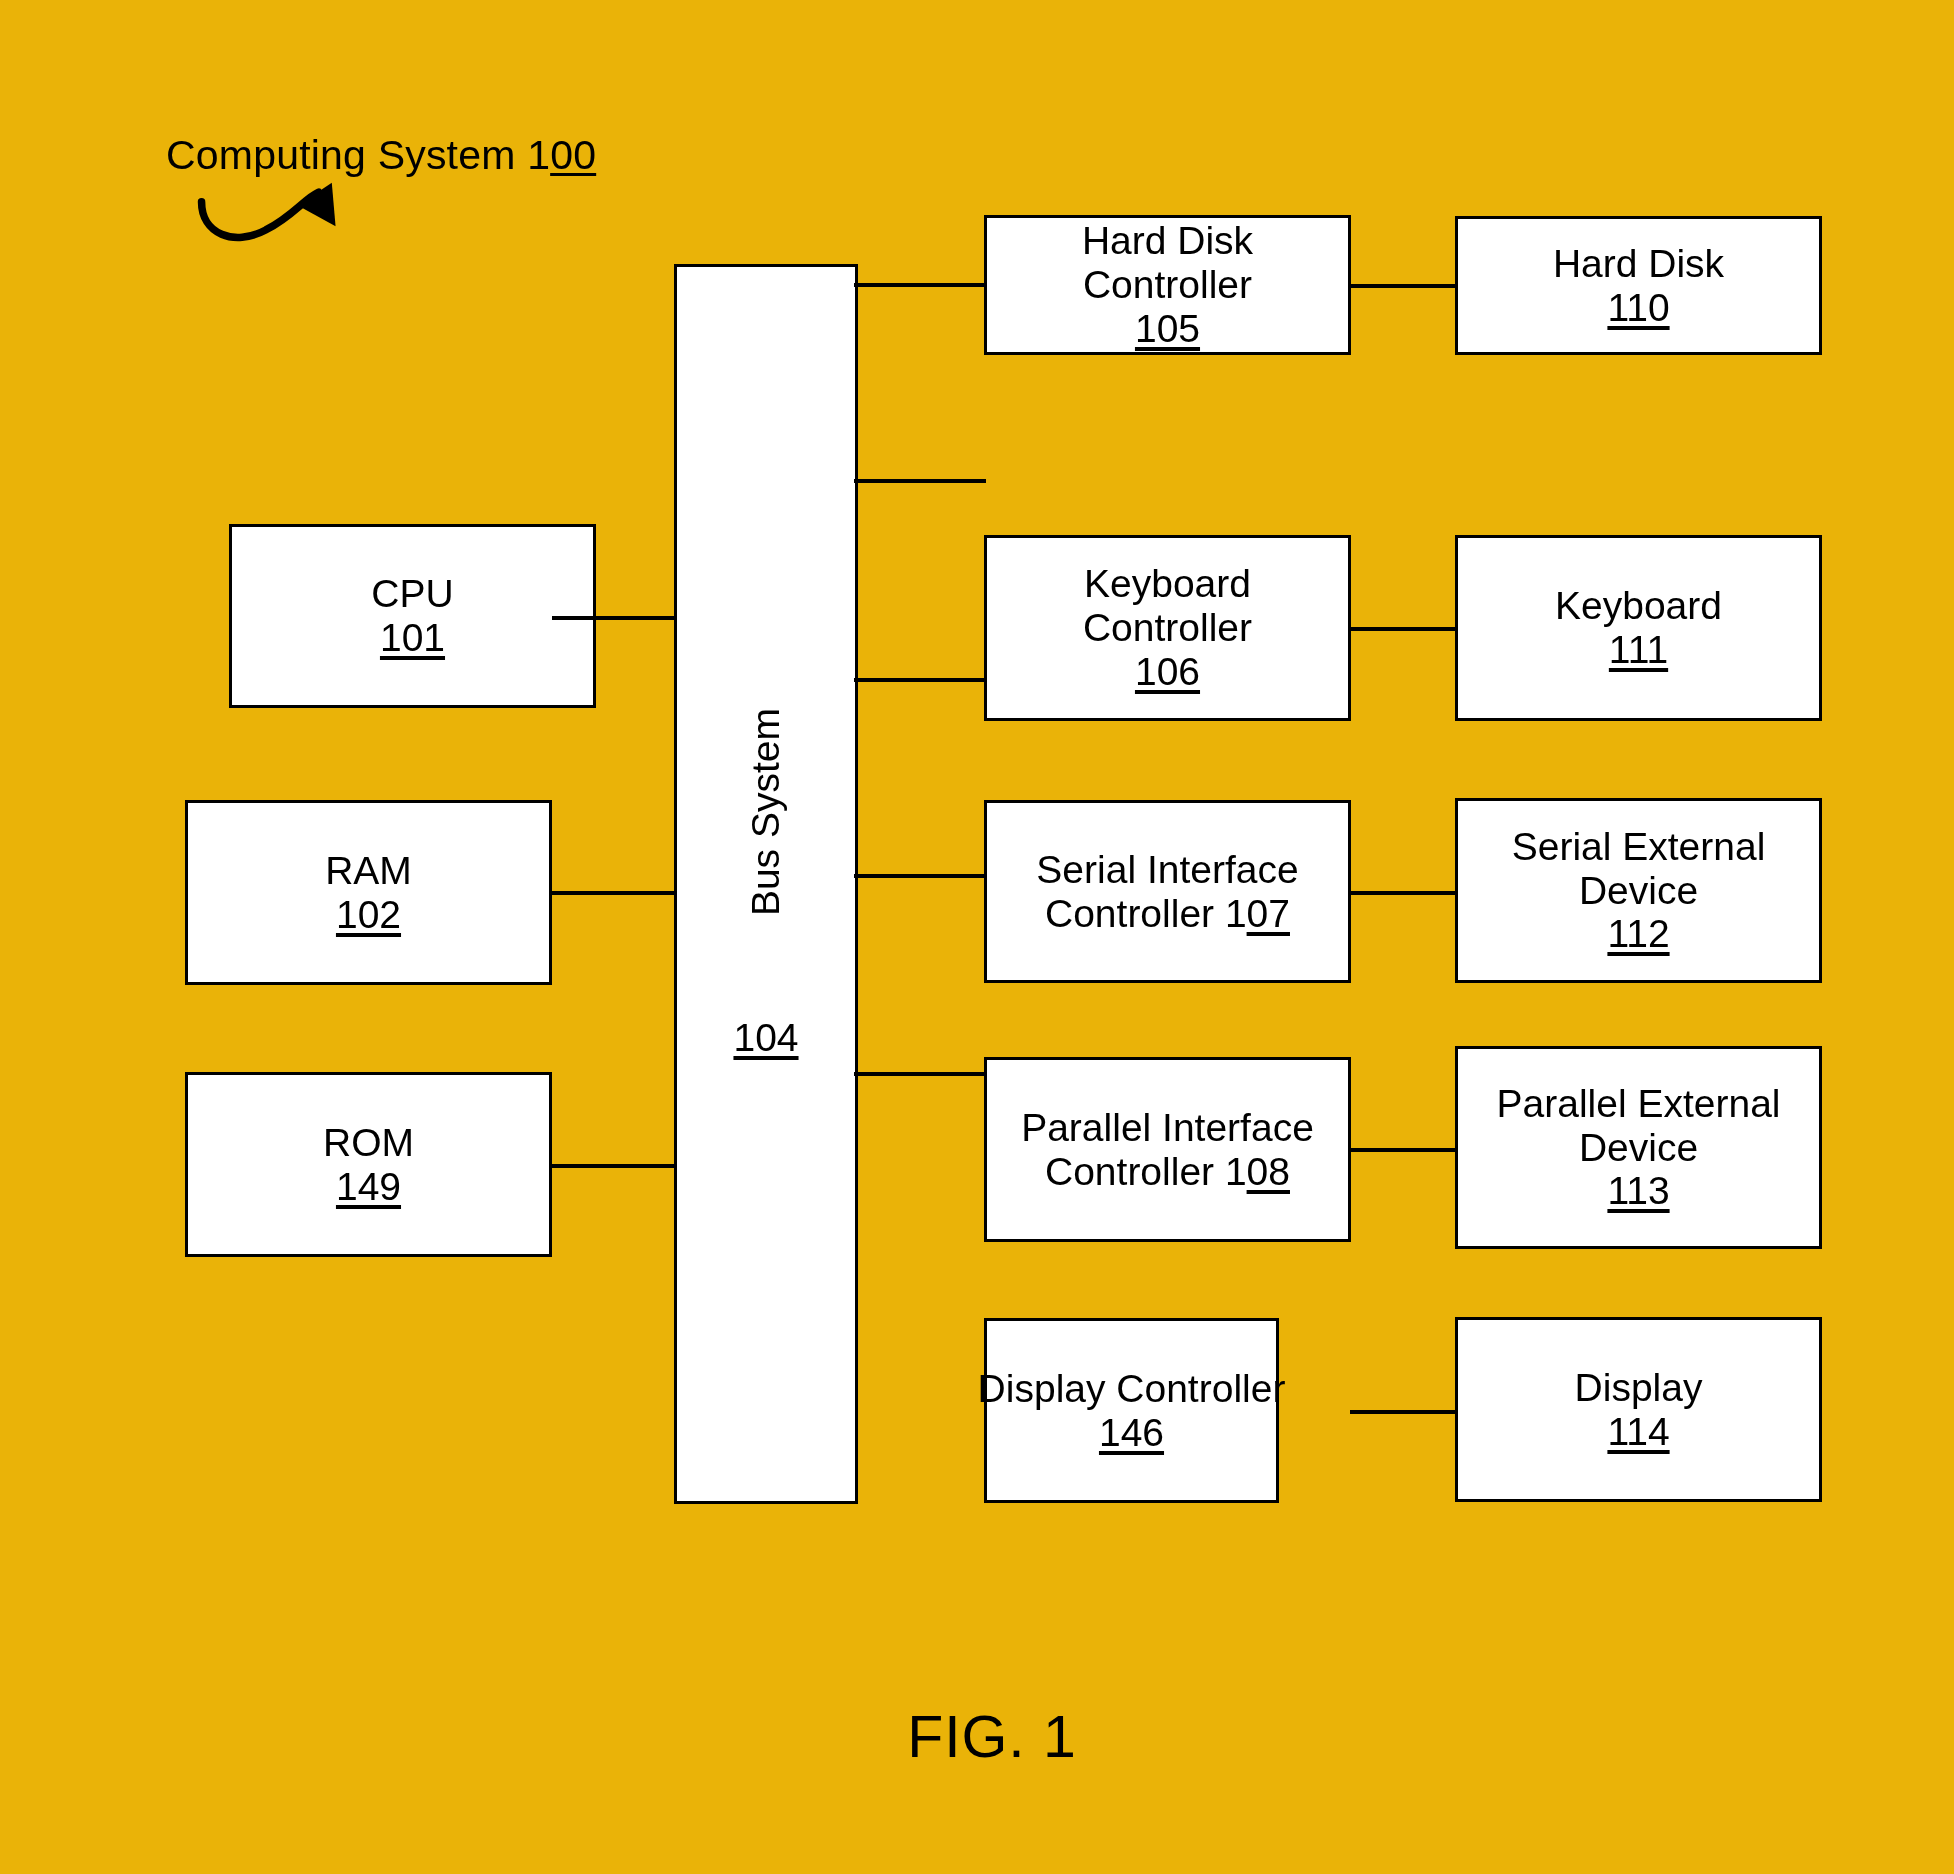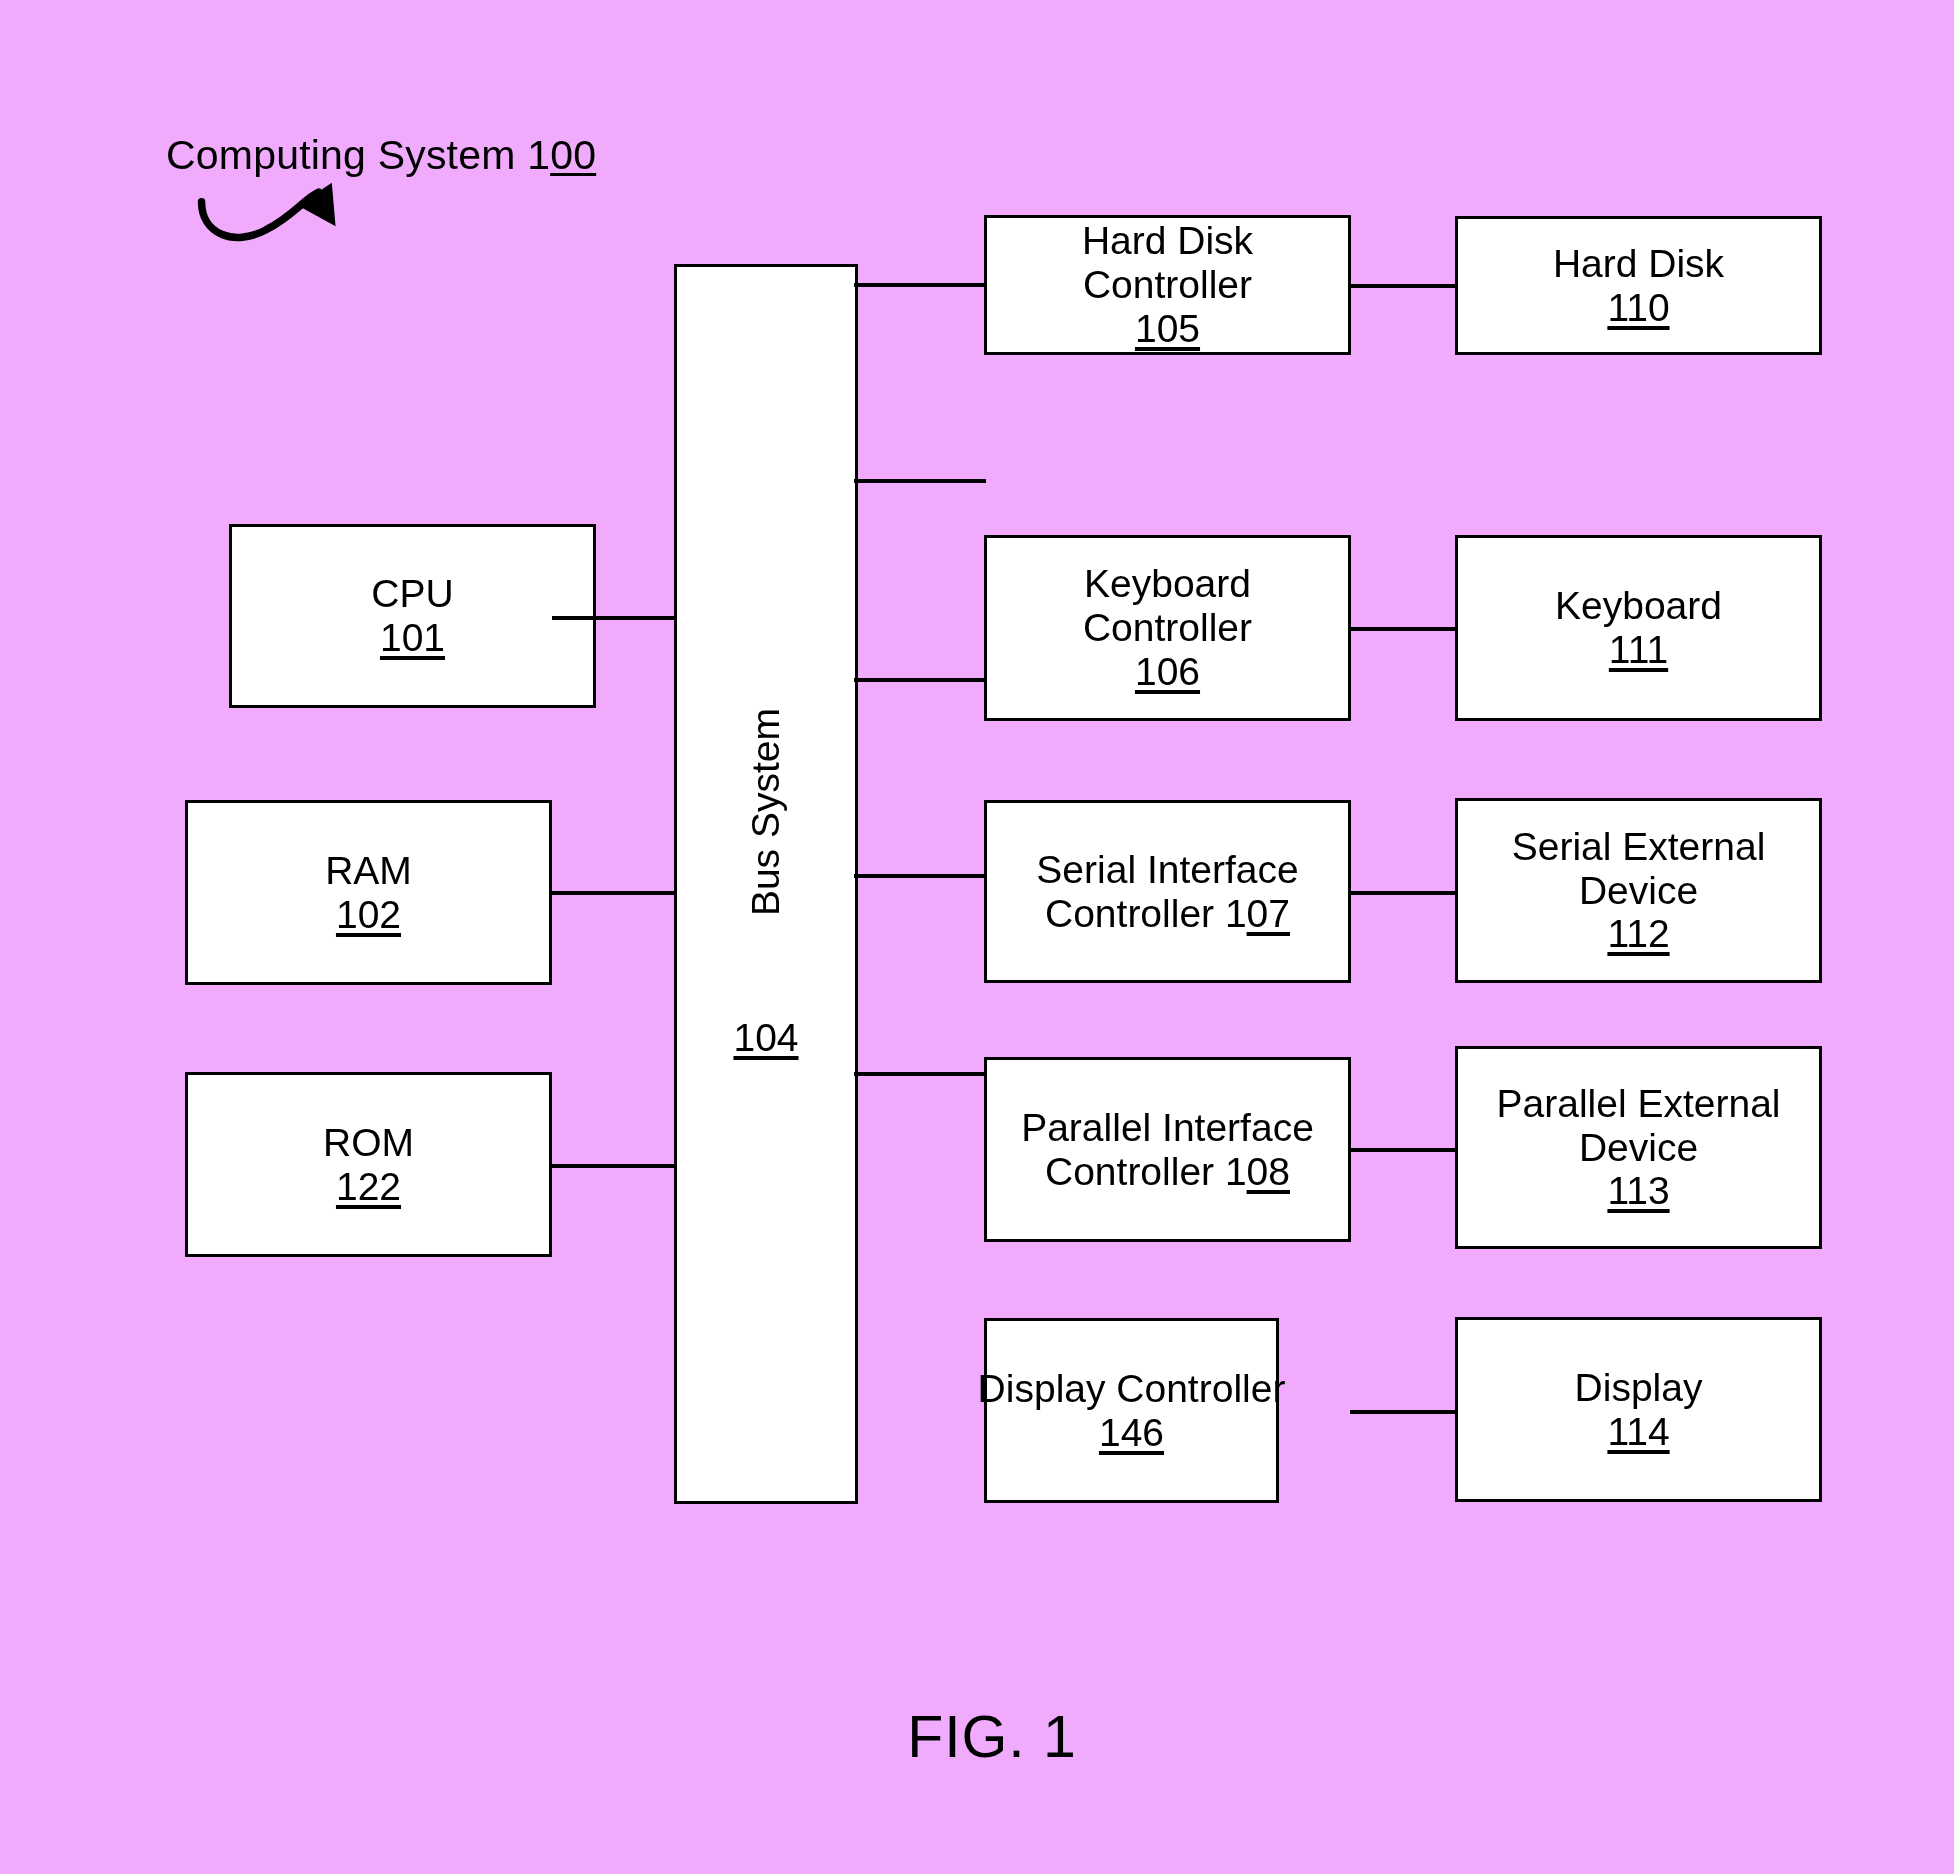--- a/index.html
+++ b/index.html
@@ -8,21 +8,21 @@
     background: #ffffff;
   }
   body {
     font-family: "Liberation Sans", sans-serif;
     color: #000000;
   }
   #canvas {
     position: relative;
     width: 1954px;
     height: 1875px;
-    background: #f0abfc;
+    background: #eab308;
     overflow: hidden;
   }
   .fig-title {
     position: absolute;
     left: 166px;
     top: 132px;
     font-size: 41px;
     letter-spacing: 0.2px;
     white-space: nowrap;
   }
@@ -126,21 +126,21 @@
     <span class="ln num">101</span>
   </div>
 
   <div class="node" style="left:185px; top:800px; width:367px; height:185px;">
     <span class="ln">RAM</span>
     <span class="ln num">102</span>
   </div>
 
   <div class="node" style="left:185px; top:1072px; width:367px; height:185px;">
     <span class="ln">ROM</span>
-    <span class="ln num">122</span>
+    <span class="ln num">149</span>
   </div>
 
   <div id="bus-system">
     <span class="bus-label">Bus System</span>
     <span class="bus-num">104</span>
   </div>
 
   <div class="node" style="left:984px; top:215px; width:367px; height:140px;">
     <span class="ln">Hard Disk</span>
     <span class="ln">Controller</span>

